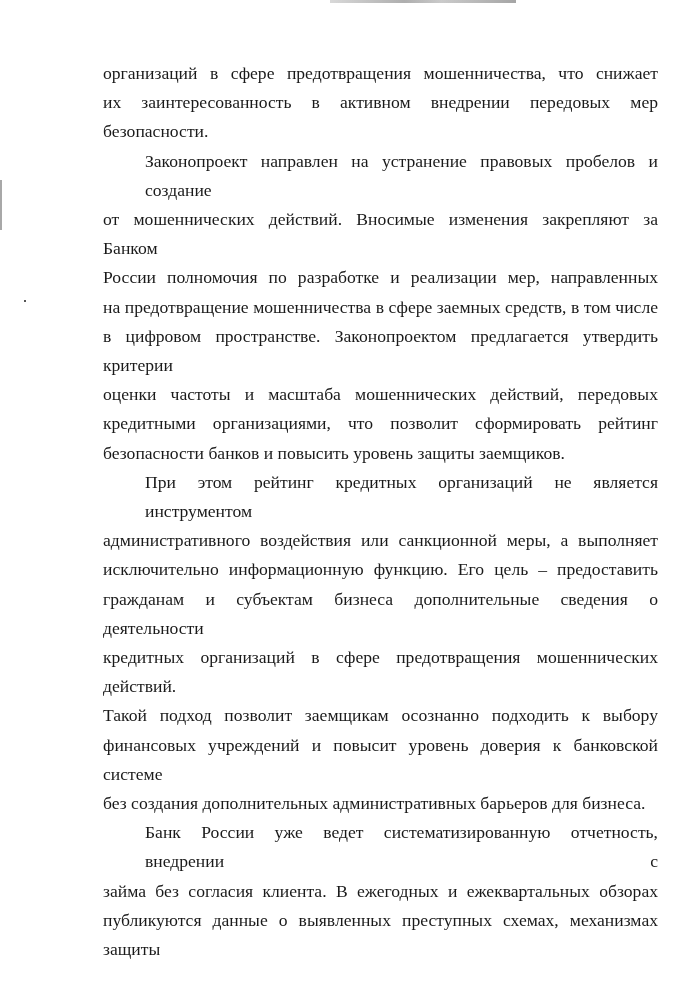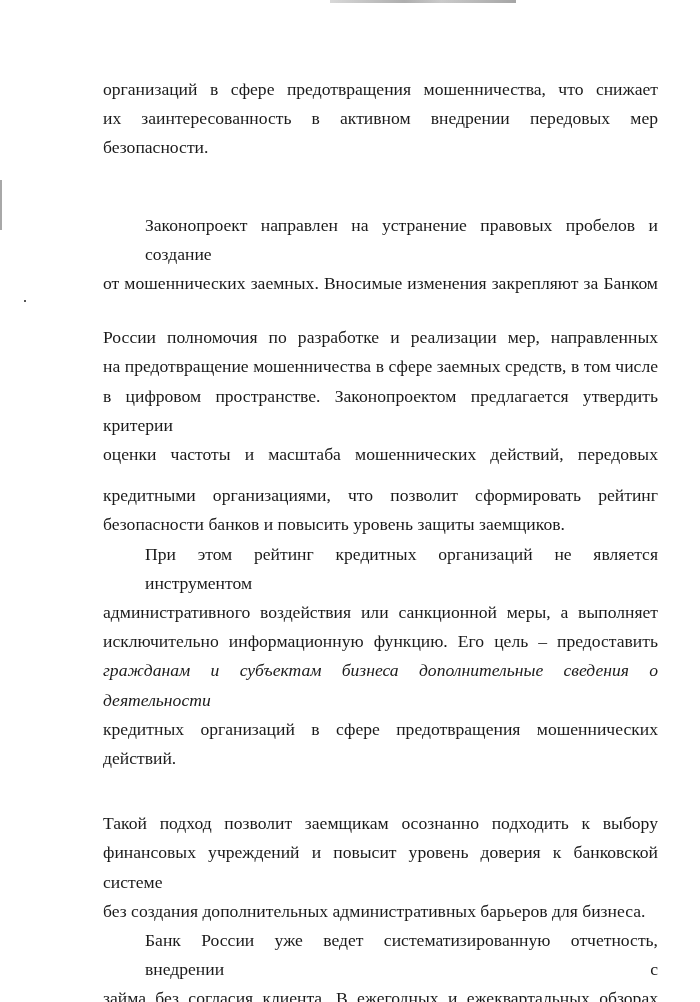--- a/index.html
+++ b/index.html
@@ -29,42 +29,42 @@
 </head>
 <body>
 
 <div class="top-artifact"></div>
 <div class="margin-mark"></div>
 <div class="speck"></div>
 
 <div class="page-body">
 
   <p class="para">
-    <span class="line" style="white-space: normal; margin-top: 16px;">организаций в сфере предотвращения мошенничества, что снижает</span>
+    <span class="line" style="white-space: normal;">организаций в сфере предотвращения мошенничества, что снижает</span>
     <span class="line last" style="white-space: normal;">их заинтересованность в активном внедрении передовых мер безопасности.</span>
   </p>
 
   <p class="para">
-    <span class="line" style="padding-left: 42px; white-space: normal; margin-top: 48px;">Законопроект направлен на устранение правовых пробелов и создание</span>
-    <span class="line" style="white-space: normal;">от мошеннических заемных. Вносимые изменения закрепляют за Банком</span>
-    <span class="line" style="white-space: normal; margin-top: 25px;">России полномочия по разработке и реализации мер, направленных</span>
+    <span class="line" style="padding-left: 42px; white-space: normal;">Законопроект направлен на устранение правовых пробелов и создание</span>
+    <span class="line" style="white-space: normal;">от мошеннических действий. Вносимые изменения закрепляют за Банком</span>
+    <span class="line" style="white-space: normal;">России полномочия по разработке и реализации мер, направленных</span>
     <span class="line" style="white-space: normal;">на предотвращение мошенничества в сфере заемных средств, в том числе</span>
     <span class="line" style="white-space: normal;">в цифровом пространстве. Законопроектом предлагается утвердить критерии</span>
     <span class="line" style="white-space: normal;">оценки частоты и масштаба мошеннических действий, передовых</span>
-    <span class="line" style="white-space: normal; margin-top: 12px;">кредитными организациями, что позволит сформировать рейтинг</span>
+    <span class="line" style="white-space: normal;">кредитными организациями, что позволит сформировать рейтинг</span>
     <span class="line last" style="white-space: normal;">безопасности банков и повысить уровень защиты заемщиков.</span>
   </p>
 
   <p class="para">
     <span class="line" style="padding-left: 42px; white-space: normal;">При этом рейтинг кредитных организаций не является инструментом</span>
     <span class="line" style="white-space: normal;">административного воздействия или санкционной меры, а выполняет</span>
     <span class="line" style="white-space: normal;">исключительно информационную функцию. Его цель – предоставить</span>
-    <span class="line" style="white-space: normal; font-style: italic;">гражданам и субъектам бизнеса дополнительные сведения о деятельности</span>
+    <span class="line" style="white-space: normal;">гражданам и субъектам бизнеса дополнительные сведения о деятельности</span>
     <span class="line" style="white-space: normal;">кредитных организаций в сфере предотвращения мошеннических действий.</span>
-    <span class="line" style="white-space: normal; margin-top: 36px;">Такой подход позволит заемщикам осознанно подходить к выбору</span>
+    <span class="line" style="white-space: normal;">Такой подход позволит заемщикам осознанно подходить к выбору</span>
     <span class="line" style="white-space: normal;">финансовых учреждений и повысит уровень доверия к банковской системе</span>
     <span class="line last" style="white-space: normal;">без создания дополнительных административных барьеров для бизнеса.</span>
   </p>
 
   <p class="para">
     <span class="line" style="padding-left: 42px; white-space: normal;">Банк России уже ведет систематизированную отчетность, внедрении с</span>
     <span class="line" style="white-space: normal;">займа без согласия клиента. В ежегодных и ежеквартальных обзорах</span>
     <span class="line" style="white-space: normal;">публикуются данные о выявленных преступных схемах, механизмах защиты</span>
 
   </p>

